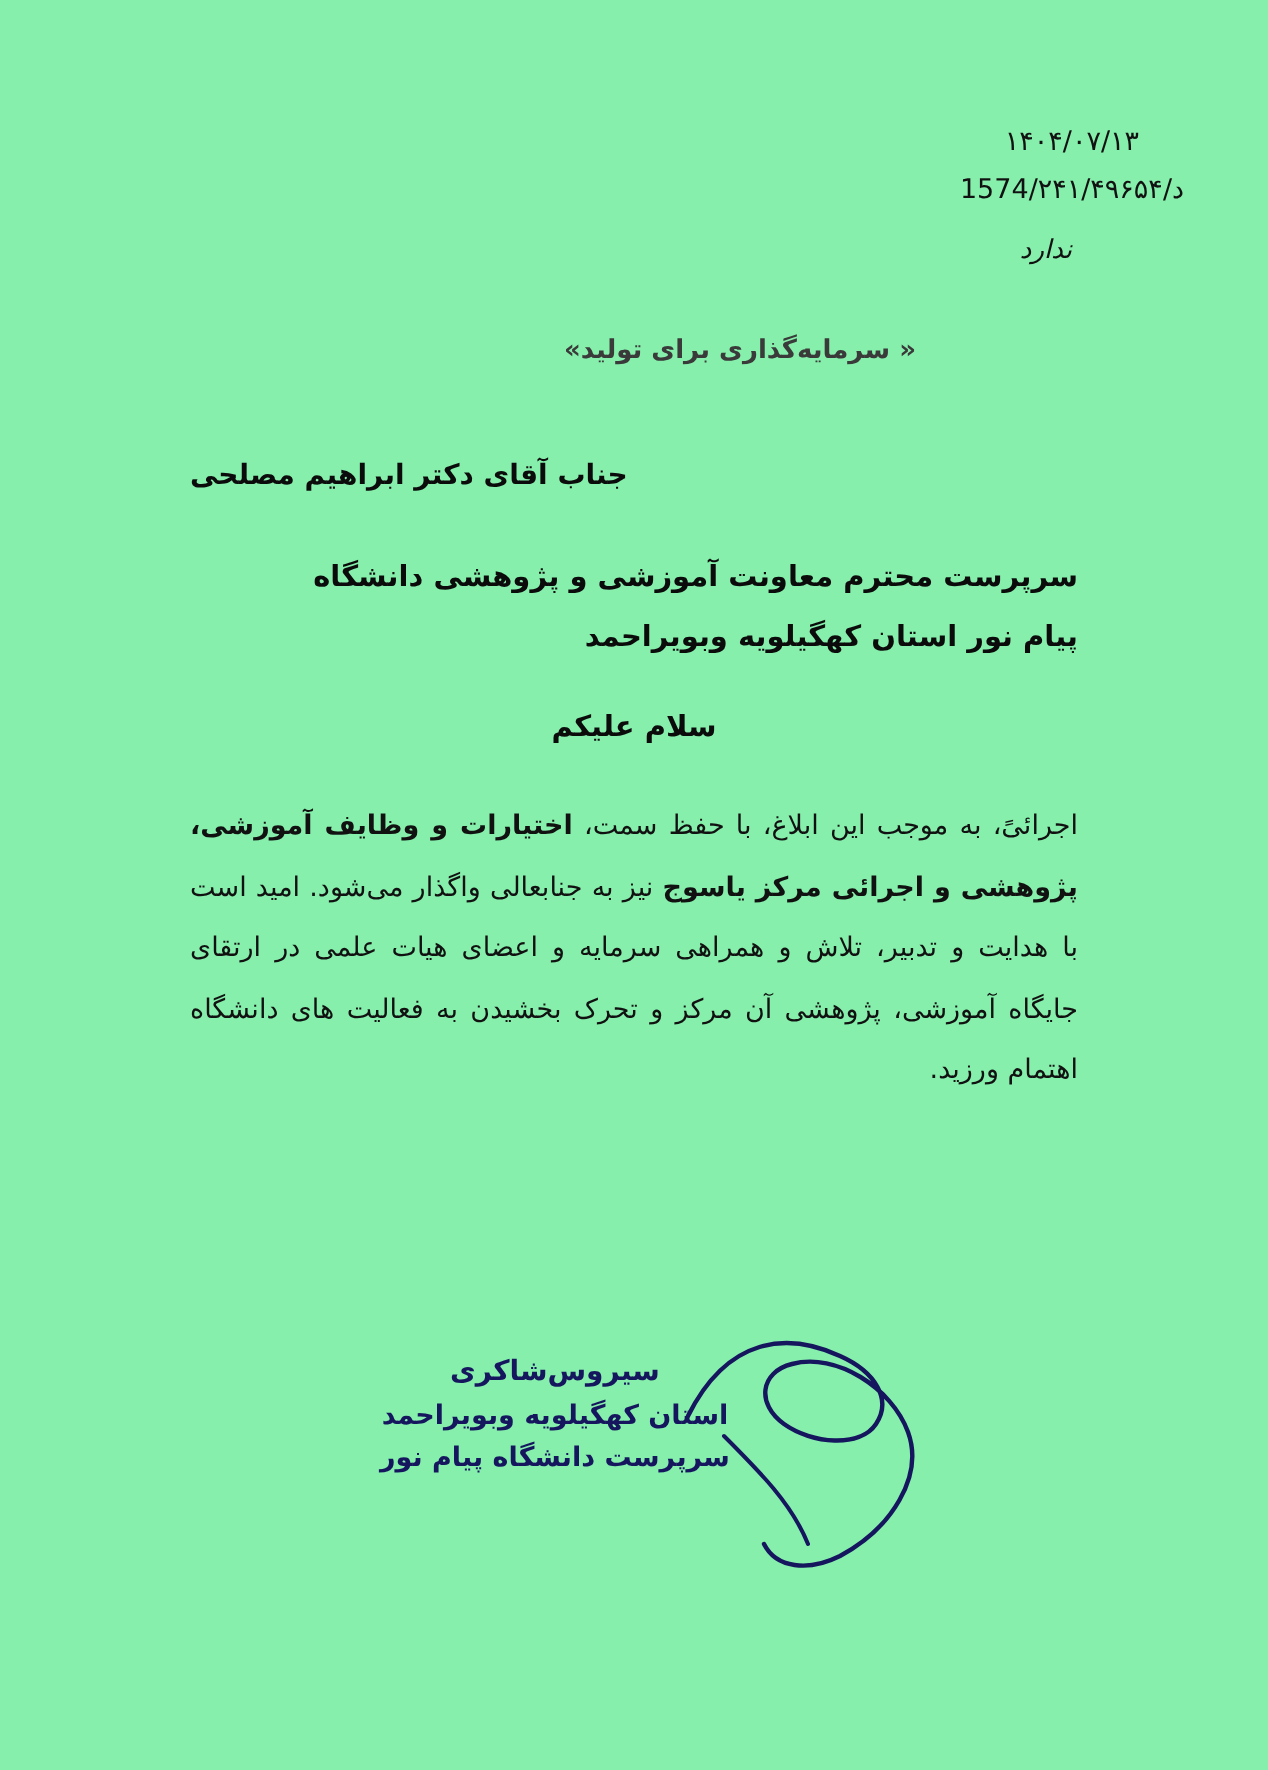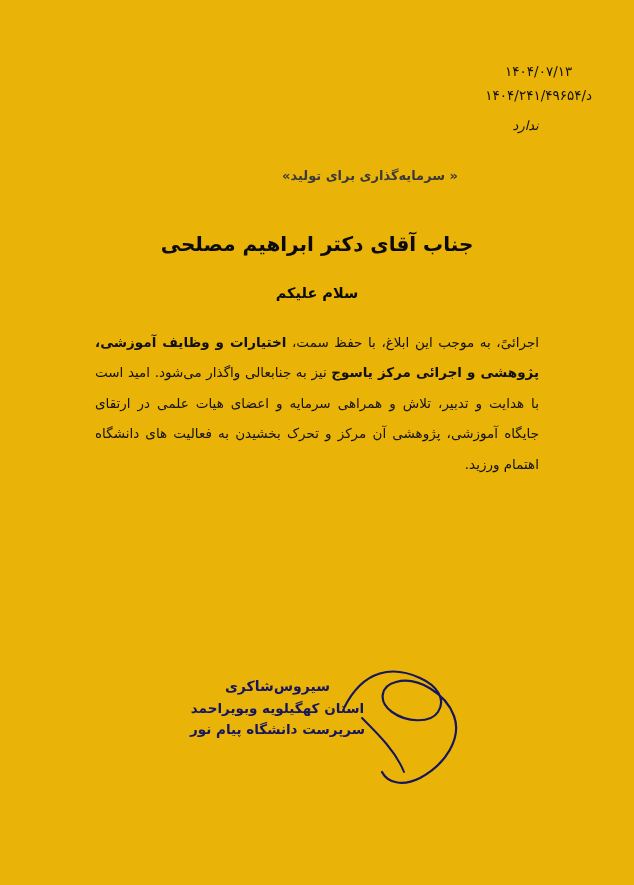--- a/index.html
+++ b/index.html
@@ -12,21 +12,21 @@
     height: 885px;
     position: relative;
     font-family: "DejaVu Sans", "Liberation Sans", sans-serif;
     color: #1a1a1a;
     direction: rtl;
   }
 
   .page {
     position: absolute;
     inset: 0;
-    background: #eab308;
+    background: #86efac;
   }
 
   
   .header-block {
     position: absolute;
     top: 60px;
     right: 42px;
     text-align: center;
     direction: rtl;
     line-height: 1.75;
@@ -62,24 +62,24 @@
   
   .body-area {
     position: absolute;
     top: 225px;
     right: 95px;
     left: 95px;
     direction: rtl;
   }
 
   .addressee {
-    font-size: 20px;
+    font-size: 14px;
     font-weight: bold;
     color: #0b0b0b;
-    text-align: center;
+    text-align: left;
     margin-bottom: 22px;
     line-height: 1.9;
   }
   .addressee-2 {
     font-size: 14.5px;
     font-weight: bold;
     color: #0b0b0b;
     text-align: right;
     line-height: 2.1;
     margin-bottom: 22px;
@@ -139,28 +139,32 @@
     margin-right: 150px;
   }
 </style>
 </head>
 <body>
 
 <div class="page">
 
   <div class="header-block">
     <div class="header-line">۱۴۰۴/۰۷/۱۳</div>
-    <div class="header-line">د/۱۴۰۴/۲۴۱/۴۹۶۵۴</div>
+    <div class="header-line">د/1574/۲۴۱/۴۹۶۵۴</div>
     <div class="header-attach">ندارد</div>
   </div>
 
   <div class="slogan">« سرمایه‌گذاری برای تولید»</div>
 
   <div class="body-area">
     <div class="addressee">جناب آقای دکتر ابراهیم مصلحی</div>
+    <div class="addressee-2">
+      <div>سرپرست محترم معاونت آموزشی و پژوهشی  دانشگاه</div>
+      <div>پیام نور استان کهگیلویه وبویراحمد</div>
+    </div>
     <div class="greeting">سلام علیکم</div>
 
     <div class="paragraph">
       <span>اجرائیً، به موجب این ابلاغ، با حفظ سمت، </span><b>اختیارات و وظایف آموزشی، پژوهشی و اجرائی مرکز یاسوج</b><span> نیز به جنابعالی واگذار می‌شود. امید است با هدایت و تدبیر، تلاش و همراهی سرمایه و اعضای هیات علمی در ارتقای جایگاه آموزشی، پژوهشی آن مرکز و تحرک بخشیدن به فعالیت های دانشگاه اهتمام ورزید.</span>
     </div>
   </div>
 
   <div class="sig-mark">
     <svg width="150" height="130" viewBox="0 0 150 130" fill="none" xmlns="http://www.w3.org/2000/svg">
       <path d="M10 48 C30 8, 60 6, 86 18 C104 26, 112 40, 104 52 C96 64, 72 62, 58 52 C44 42, 46 26, 62 22 C84 16, 112 34, 120 56 C128 78, 112 104, 86 118 C70 126, 54 124, 48 112" stroke="#15165e" stroke-width="2.2" stroke-linecap="round" fill="none"></path>

